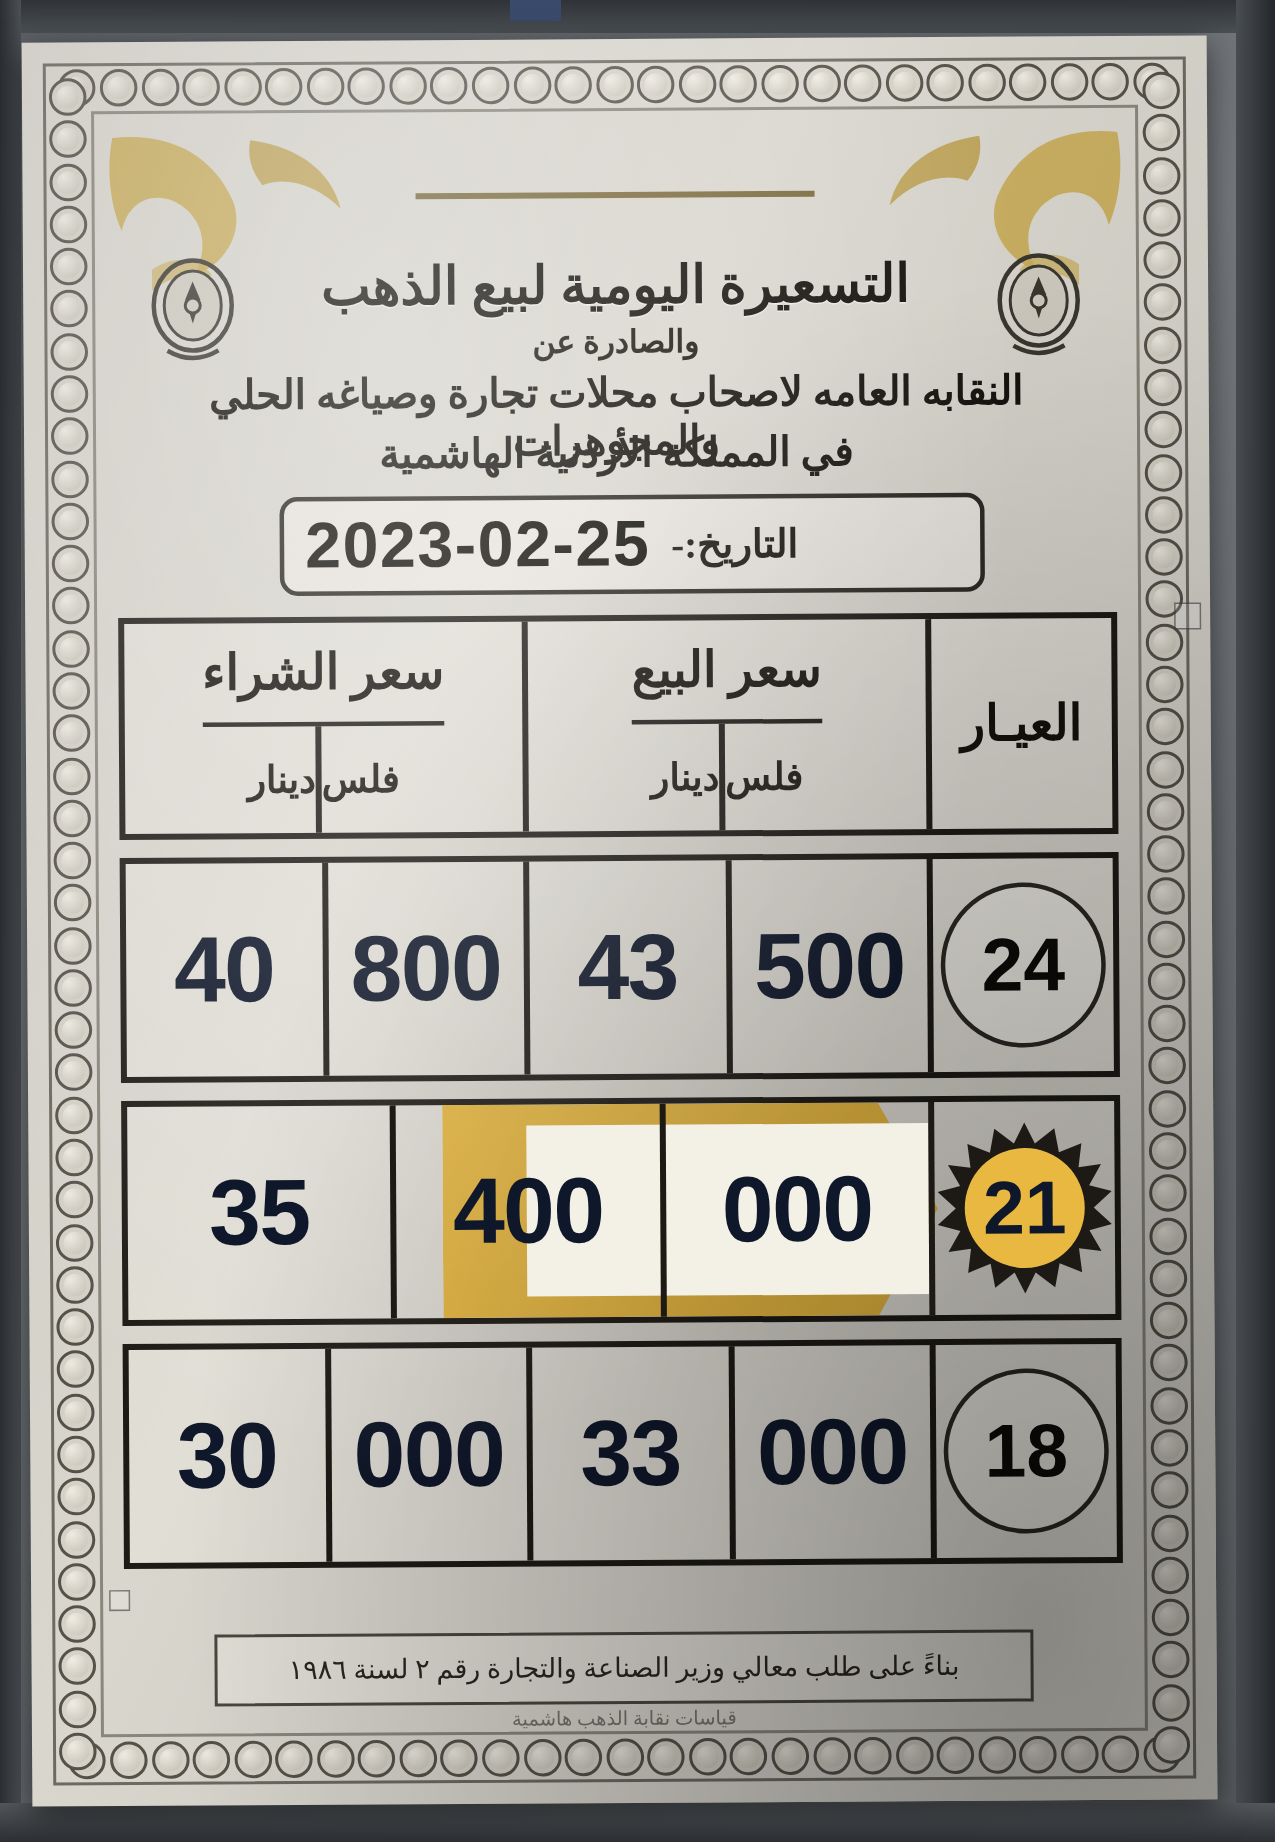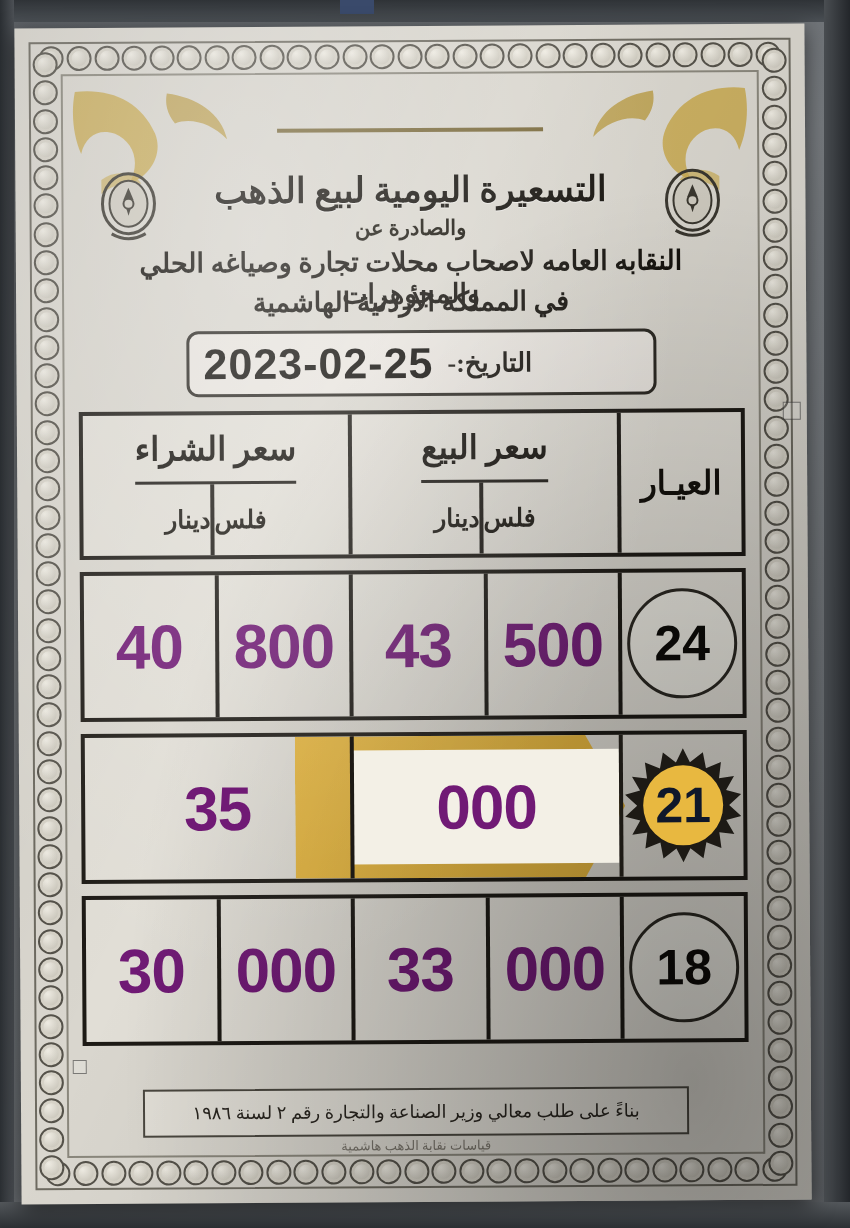--- a/index.html
+++ b/index.html
@@ -266,21 +266,21 @@
   .head-group .group-subs {
     flex: 1;
     display: flex;
   }
   .head-group .group-subs .cell { flex: 1; }
 
   .num {
     font-family: "Liberation Sans", sans-serif;
     font-weight: bold;
     font-size: 62px;
-    color: #701a75;
+    color: #0f172a;
     letter-spacing: -1px;
     direction: ltr;
   }
 
   .karat-circle {
     width: 104px; height: 104px;
     border: 3px solid #2b2822;
     border-radius: 50%;
     display: flex; align-items: center; justify-content: center;
     font-family: "Liberation Sans", sans-serif;
@@ -624,20 +624,23 @@
                 <polygon fill="#1d1a15" points="59,2 66,16 79,6 82,22 97,16 95,32 110,30 102,44 117,48 105,59 117,70 102,74 110,88 95,86 97,102 82,96 79,112 66,102 59,116 52,102 39,112 36,96 21,102 23,86 8,88 16,74 1,70 13,59 1,48 16,44 8,30 23,32 21,16 36,22 39,6 52,16"></polygon>
                 <circle cx="59" cy="59" r="40" fill="#e8b840"></circle>
               </svg>
               <span class="label">21</span>
             </div>
           </div>
           <div class="cell col-a">
             <span class="num">000</span>
           </div>
           <div class="cell col-a">
+            <span class="num">400</span>
+          </div>
+          <div class="cell col-a">
             <span class="num">35</span>
           </div>
         </div>
 
         <div class="trow row-3">
           <div class="cell col-karat">
             <div class="karat-circle">18</div>
           </div>
           <div class="cell col-a">
             <span class="num">000</span>

